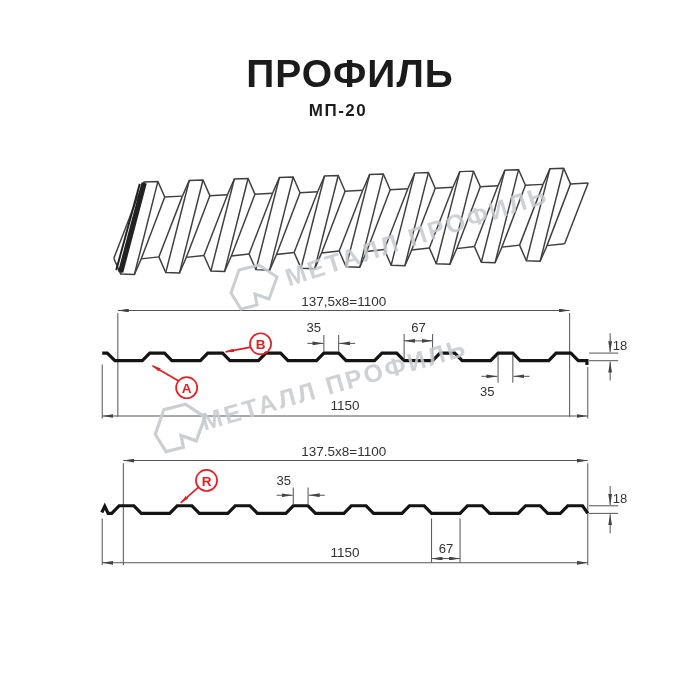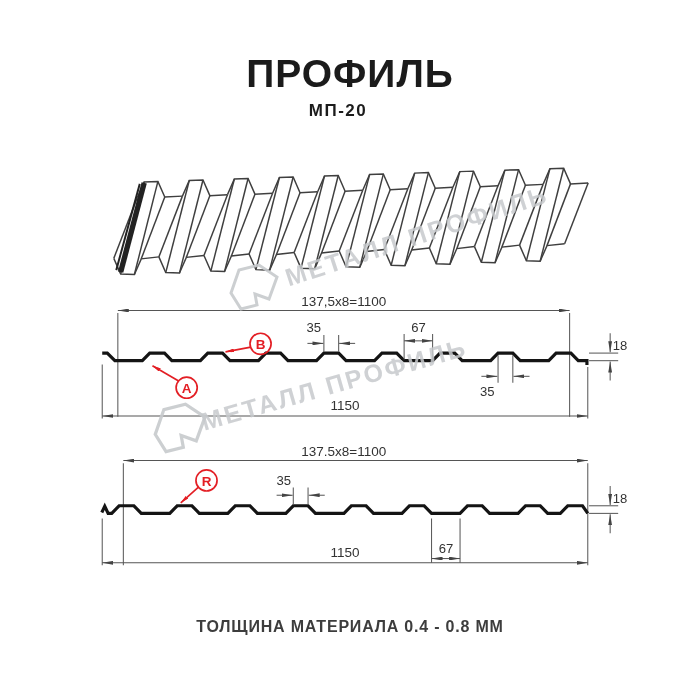--- a/index.html
+++ b/index.html
@@ -195,14 +195,13 @@
   <svg class="wm-logo lg1" width="58" height="50" viewBox="0 0 56 50">
     <path d="M6 30 L14 7 L34 2 L52 14 L44 36 L30 31 L32 42 L16 46 Z" fill="none" stroke="#c7cacd" stroke-width="3"></path>
   </svg>
   <div class="wm-text wm1">МЕТАЛЛ ПРОФИЛЬ</div>
 
   <svg class="wm-logo lg2" width="62" height="54" viewBox="0 0 56 50">
     <path d="M6 30 L14 7 L34 2 L52 14 L44 36 L30 31 L32 42 L16 46 Z" fill="none" stroke="#c7cacd" stroke-width="3"></path>
   </svg>
   <div class="wm-text wm2">МЕТАЛЛ ПРОФИЛЬ</div>
 
-  <div class="footer">ТОЛЩИНА МАТЕРИАЛА 0.4 - 0.8 ММ</div>
 </div>
 
 </body></html>

